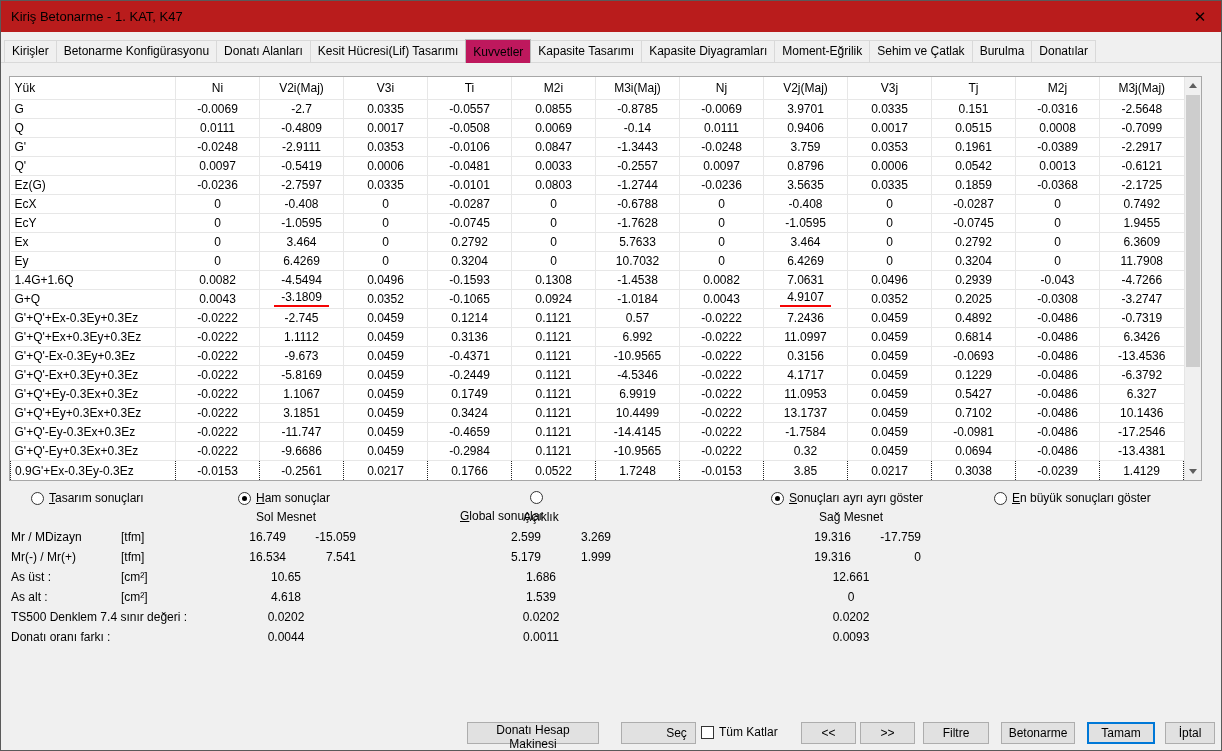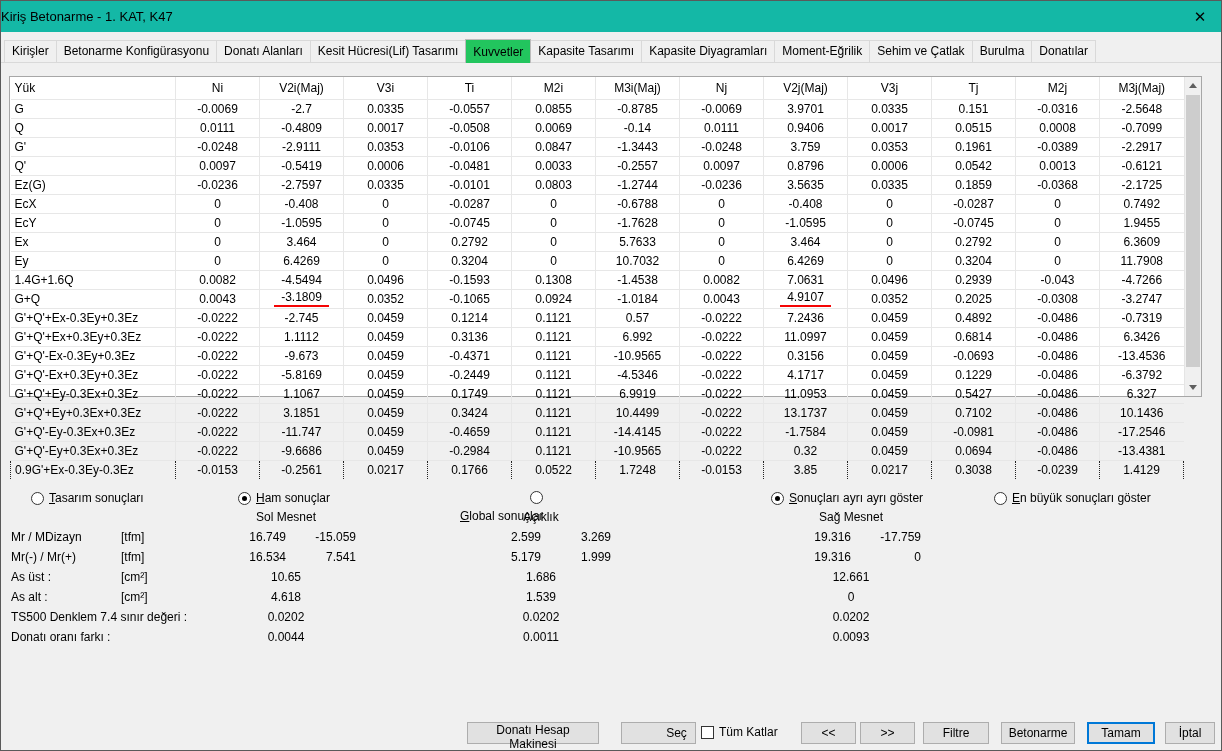--- a/index.html
+++ b/index.html
@@ -1,30 +1,30 @@
 <!DOCTYPE html>
 <html style="--red: #f50505;"><head>
 <meta charset="utf-8">
 <style>
   html,body{margin:0;padding:0;background:#cfcfcf;}
   *{box-sizing:border-box;}
   body{font-family:"Liberation Sans","DejaVu Sans",sans-serif;font-size:12px;color:#000;}
   .window{position:relative;width:1222px;height:751px;background:#f0f0f0;border:1px solid #5a5a5a;overflow:hidden;}
 
   
-  .titlebar{height:31px;background:#14b8a6;display:flex;align-items:center;font-size:13px;}
+  .titlebar{height:31px;background:#b91c1c;display:flex;align-items:center;padding-left:10px;font-size:13px;}
   .close{position:absolute;top:5px;right:10px;width:22px;height:22px;display:flex;align-items:center;justify-content:center;font-size:15px;cursor:pointer;}
 
   
   .tabbar{display:flex;align-items:flex-end;padding:20px 0 0 3px;border-bottom:1px solid #d9d9d9;background:#f0f0f0;height:31px;}
   .tab{padding:3px 7px 4px 7px;border:1px solid #d9d9d9;border-bottom:none;background:#f0f0f0;margin-right:-1px;white-space:nowrap;position:relative;cursor:pointer;}
-  .tab.active{background:#22c55e;padding-top:5px;margin-top:-2px;margin-bottom:-1px;z-index:2;border-color:#bcbcbc;}
-
-  
-  .grid-wrap{position:absolute;left:8px;top:75px;width:1193px;height:321px;background:#fff;border:1px solid #a7a7a7;display:flex;}
+  .tab.active{background:#be185d;padding-top:5px;margin-top:-2px;margin-bottom:-1px;z-index:2;border-color:#bcbcbc;}
+
+  
+  .grid-wrap{position:absolute;left:8px;top:75px;width:1193px;height:405px;background:#fff;border:1px solid #a7a7a7;display:flex;}
   table{border-collapse:collapse;table-layout:fixed;width:1175px;height:100%;}
   th,td{border:1px solid #e7e7e7;border-top:none;font-weight:normal;text-align:center;padding:0 2px;height:19px;overflow:hidden;white-space:nowrap;}
   thead th{height:22px;border-top:none;}
   th:first-child,td:first-child{text-align:left;padding-left:4px;width:165px;border-left:none;}
   th:last-child,td:last-child{border-right:none;}
   tbody tr:last-child td{border-bottom:none;}
   tr.selected td{border:1px dotted #222;}
   .red-underline{display:inline-block;border-bottom:2px solid var(--red,#f50505);padding:0 7px 1px 7px;}
 
   

